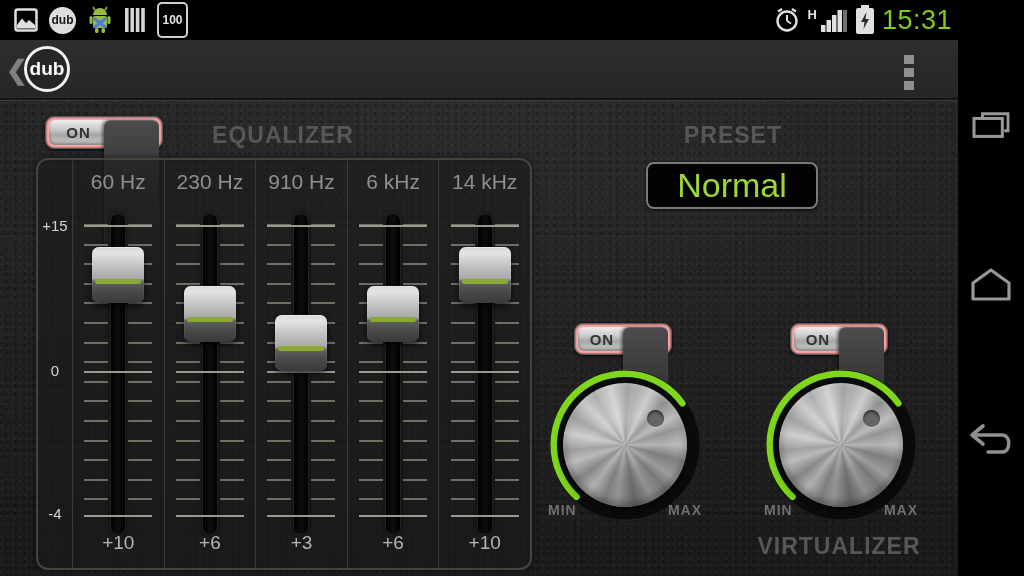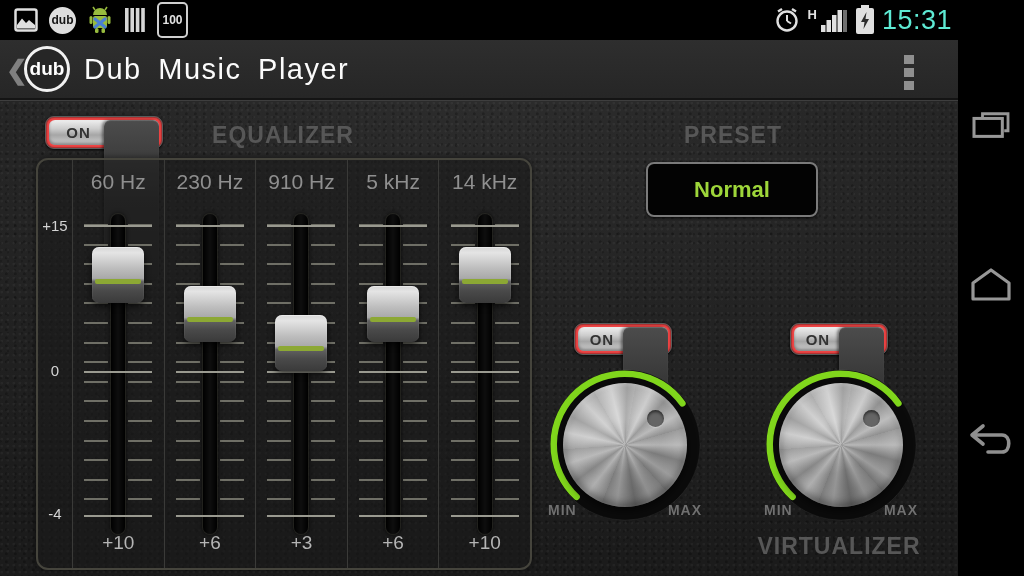--- a/index.html
+++ b/index.html
@@ -3,21 +3,21 @@
 <meta charset="utf-8">
 <style>
   html,body{margin:0;padding:0;background:#000;}
   *{box-sizing:border-box;font-family:"Liberation Sans",sans-serif;}
   .screen{position:relative;width:1024px;height:576px;background:#000;overflow:hidden;}
 
   
   .statusbar{position:absolute;left:0;top:0;width:1024px;height:40px;background:#000;display:flex;align-items:center;}
   .sb-left{position:absolute;left:14px;top:0;height:40px;display:flex;align-items:center;gap:11px;}
   .sb-right{position:absolute;right:72px;top:0;height:40px;display:flex;align-items:center;gap:7px;}
-  .sb-time{color:#5eead4;font-size:27px;letter-spacing:0.5px;}
+  .sb-time{color:#84cc16;font-size:27px;letter-spacing:0.5px;}
   .dub-badge{width:27px;height:27px;border-radius:50%;background:#dedede;color:#161616;
              font-weight:bold;font-size:12px;display:flex;align-items:center;justify-content:center;}
   .batt-badge{min-width:31px;height:20px;border:2px solid #cfcfcf;border-radius:5px;color:#e2e2e2;
               font-size:12px;font-weight:bold;display:flex;align-items:center;justify-content:center;padding:16px 3px;}
   .sb-h{color:#e0e0e0;font-size:13px;font-weight:bold;align-self:flex-start;margin:7px -4px 0 0;}
 
   
   .appbar{position:absolute;left:0;top:40px;width:958px;height:60px;
           background:linear-gradient(#2e2e2e,#262626);border-bottom:2px solid #141414;}
   .back-chevron{position:absolute;left:6px;top:15px;color:#808080;font-size:26px;font-weight:bold;}
@@ -40,21 +40,21 @@
      background-image:
        radial-gradient(circle at 30% 30%, rgba(255,255,255,0.05) 1px, transparent 1.7px),
        radial-gradient(circle at 70% 60%, rgba(0,0,0,0.30) 1px, transparent 1.8px),
        radial-gradient(circle at 10% 80%, rgba(0,0,0,0.22) 1px, transparent 1.6px);
      background-size:6px 7px,9px 8px,7px 9px;}
 
   .abs{position:absolute;}
   .sec-label{font-size:23px;font-weight:bold;color:#575757;letter-spacing:1px;text-align:center;}
 
   
-  .toggle{position:absolute;border:1px solid #5c5c5c;border-radius:9px;background:#ef4444;padding:3px;
+  .toggle{position:absolute;border:1px solid #5c5c5c;border-radius:9px;background:#fca5a5;padding:3px;
           box-shadow:0 1px 3px rgba(0,0,0,.9), inset 0 0 2px #000;}
   .toggle .plate{position:absolute;inset:3px;border-radius:6px;
           background:linear-gradient(180deg,#efefef 0%,#cdcdcd 35%,#a6a6a6 60%,#cfcfcf 100%);
           box-shadow:inset 0 -2px 3px rgba(0,0,0,.35);}
   .toggle .on-label{position:absolute;left:0;top:0;bottom:0;width:56%;display:flex;align-items:center;justify-content:center;
           color:#333;font-weight:bold;font-size:15px;letter-spacing:1px;}
   .toggle .knob{position:absolute;right:3px;top:3px;bottom:3px;width:47%;border-radius:6px;
           background:linear-gradient(180deg,#4c4c4c,#2d2d2d 50%,#232323);
           box-shadow:inset 0 1px 1px rgba(255,255,255,.18), -2px 0 3px rgba(0,0,0,.45);}
   .toggle-eq{left:45px;top:116px;width:118px;height:33px;}
@@ -77,23 +77,23 @@
          background:repeating-linear-gradient(to bottom,#6f6f66 0px,#6f6f66 2px,transparent 2px,transparent 19.6px);}
   .ticks.left{right:calc(50% + 10px);}
   .ticks.right{left:calc(50% + 10px);}
   .major-tick{position:absolute;left:calc(50% - 34px);width:68px;height:2px;background:#9a9a90;}
   .thumb{position:absolute;left:calc(50% - 26px);width:52px;height:56px;border-radius:7px;
          background:linear-gradient(180deg,#d6d6d6 0%,#e4e4e4 10%,#bdbdbd 38%,#a9a9a9 56%,#616161 62%,#4a4a4a 78%,#3a3a3a 100%);
          box-shadow:0 3px 6px rgba(0,0,0,.65), inset 0 1px 1px rgba(255,255,255,.5);}
   .thumb-line{position:absolute;left:3px;right:3px;top:56%;height:5px;background:var(--line-green,#8ca834);border-radius:2px;}
 
   
-  .preset-btn{position:absolute;left:646px;top:162px;width:172px;height:55px;background:#030303;
+  .preset-btn{position:absolute;left:646px;top:162px;width:172px;height:47px;background:#030303;
               border:2px solid #7a7a7a;border-radius:8px;display:flex;align-items:center;justify-content:center;
-              color:var(--preset-green,#9ed63a);font-size:22px;box-shadow:0 1px 3px rgba(0,0,0,.8);font-weight:bold;}
+              color:var(--preset-green,#9ed63a);font-size:34px;box-shadow:0 1px 3px rgba(0,0,0,.8);}
 
   
   .knob{position:absolute;width:160px;height:160px;}
   .knob-bass{left:545px;top:365px;}
   .knob-virt{left:761px;top:365px;}
   .knob-face{position:absolute;left:18px;top:18px;width:124px;height:124px;border-radius:50%;
      background:
        radial-gradient(circle at 38% 28%, rgba(255,255,255,.38), rgba(255,255,255,0) 48%),
        radial-gradient(circle at 62% 86%, rgba(0,0,0,.30), rgba(0,0,0,0) 55%),
        repeating-conic-gradient(from 10deg,#9e9e9e 0deg,#c6c6c6 16deg,#8f8f8f 32deg,#bdbdbd 50deg,#969696 64deg);
@@ -160,21 +160,20 @@
         <rect x="1" y="3" width="18" height="26" rx="2" fill="#e0e0e0"></rect>
         <path d="M11.5 7 L6 17 L9.5 17 L8.5 24 L14 14 L10.5 14 Z" fill="#2b2b2b"></path>
       </svg>
       <span class="sb-time">15:31</span>
     </div>
   </div>
 
   <div class="appbar">
     <span class="back-chevron">❮</span>
     <div class="app-logo">dub</div>
-    <span class="app-title">Dub Music Player</span>
     <div class="overflow">
         <i></i>
         <i></i>
         <i></i>
       </div>
   </div>
 
   <div class="navbar">
     <div class="nav-btn nav-recents">
       <svg width="42" height="34" viewBox="0 0 44 36">
@@ -255,21 +254,21 @@
         <div class="major-tick" style="top:167px"></div>
         <div class="major-tick" style="top:311px"></div>
         <div class="thumb" style="top: 111px;">
             <div class="thumb-line"></div>
           </div>
       </div>
       <div class="band-value">+3</div>
     </div>
 
     <div class="band-col">
-      <div class="band-freq">5 kHz</div>
+      <div class="band-freq">6 kHz</div>
       <div class="slider-area">
         <div class="ticks left"></div>
           <div class="ticks right"></div>
         <div class="track"></div>
         <div class="major-tick" style="top:21px"></div>
         <div class="major-tick" style="top:167px"></div>
         <div class="major-tick" style="top:311px"></div>
         <div class="thumb" style="top: 82px;">
             <div class="thumb-line"></div>
           </div>

